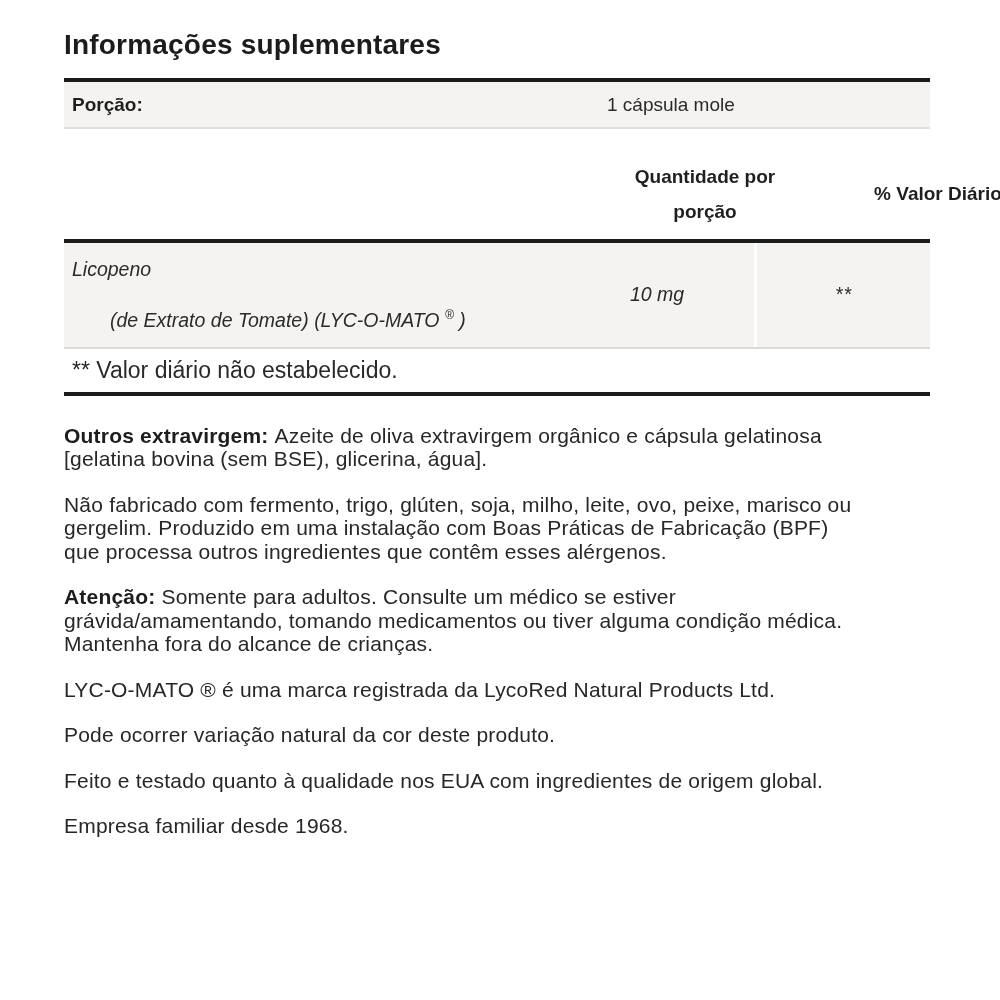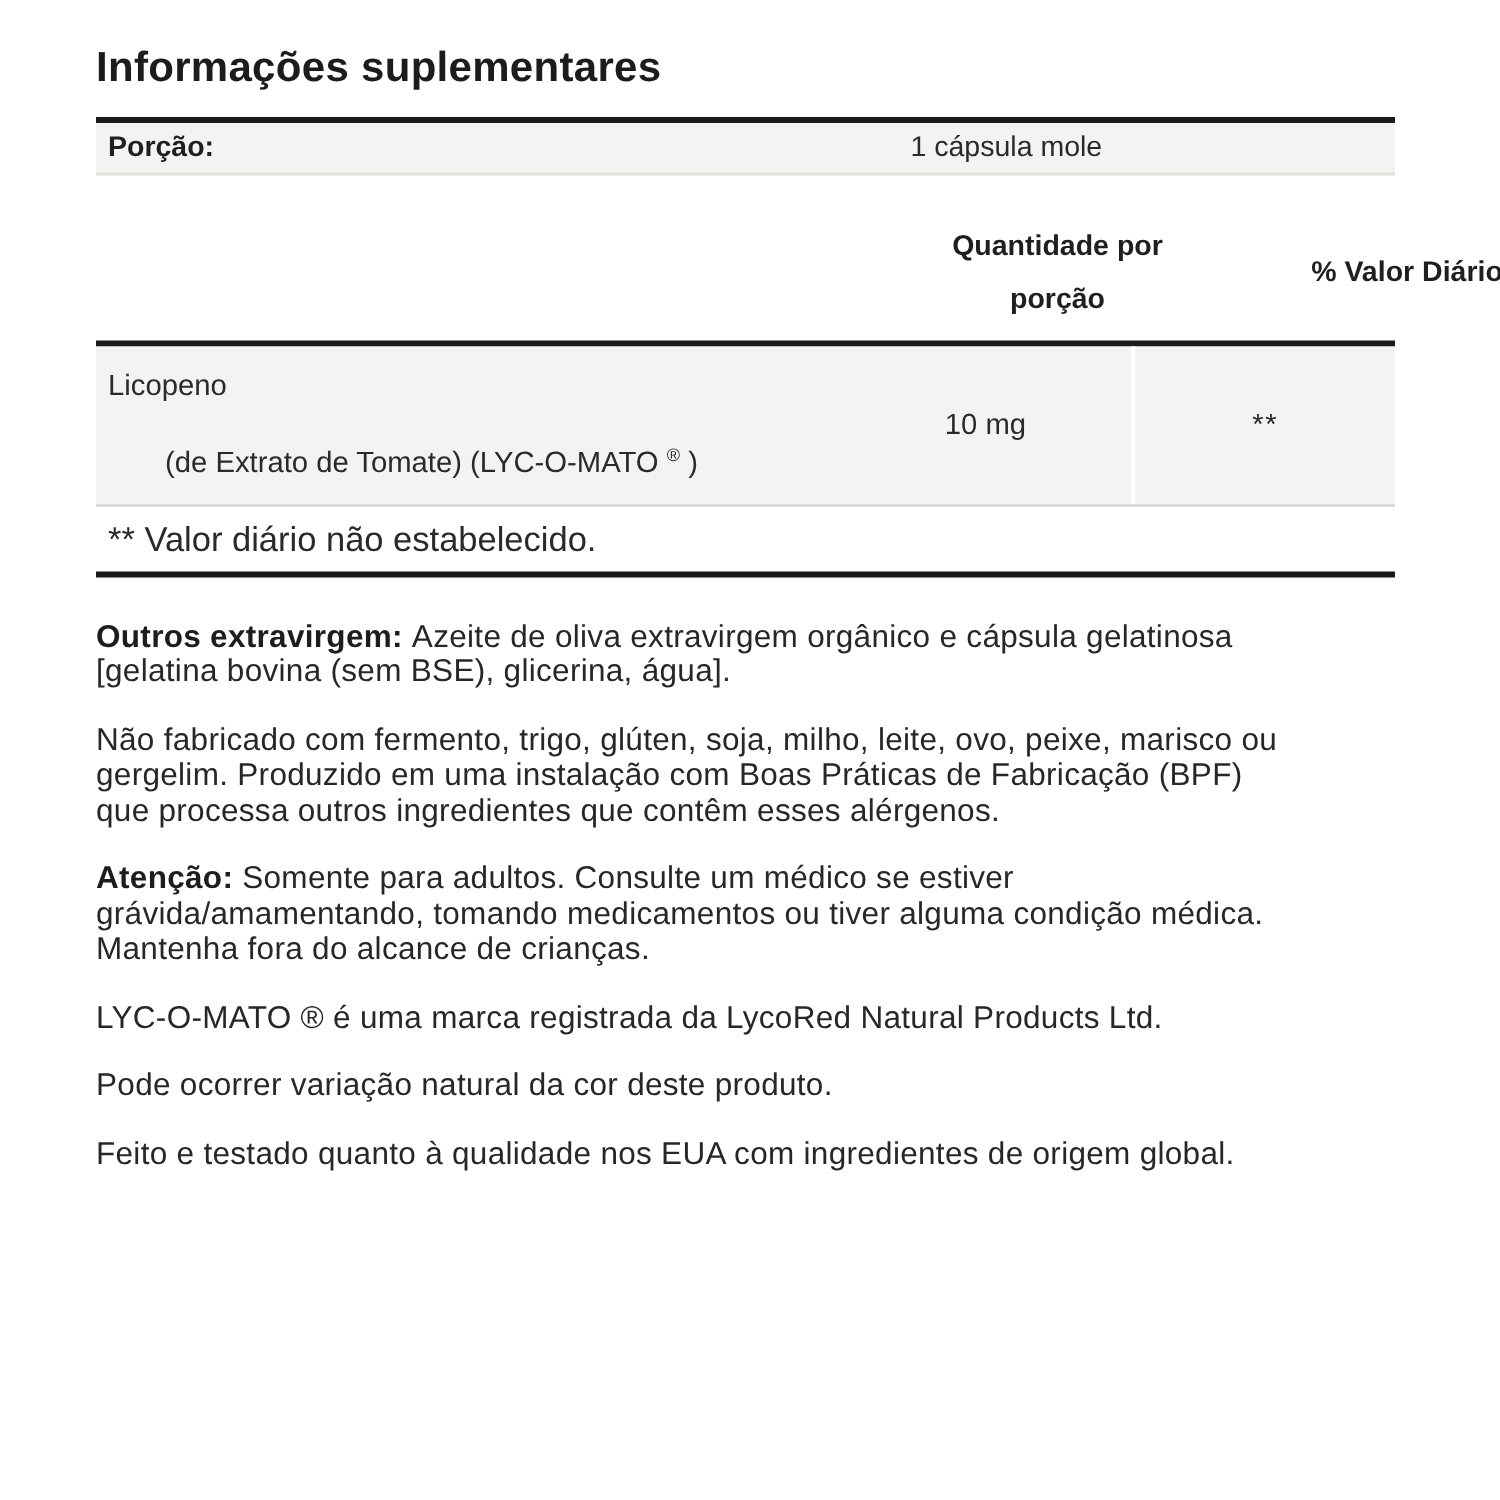--- a/index.html
+++ b/index.html
@@ -25,21 +25,21 @@
     margin: 0 0 16px 0;
   }
   .rule-thick { height: 4px; background: #1b1b1b; }
   .rule-thin  { height: 2px; background: #dcdad6; }
 
   
   .serving-row {
     display: grid;
     grid-template-columns: 535px 1fr;
     align-items: center;
-    height: 35px;
+    height: 47px;
     background: #f4f3f1;
     padding-left: 8px;
     border-bottom: 2px solid #e2e0db;
     font-size: 19px;
   }
   .serving-label { font-weight: 700; color: #1f1f1f; }
   .serving-value { color: #2a2a2a; }
 
   
   .facts-header {
@@ -56,20 +56,21 @@
   .amount-header { line-height: 35px; }
 
   
   .facts-row {
     display: grid;
     grid-template-columns: 496px 194px 176px;
     background: #f4f3f1;
     min-height: 87px;
     font-size: 19.5px;
     color: #2a2a2a;
+    font-style: italic;
   }
   .cell-name { padding: 13px 0 14px 8px; }
   .ingredient-name { line-height: 26px; }
   .ingredient-detail { line-height: 26px; margin-top: 20px; padding-left: 38px; }
   .ingredient-detail sup { font-size: 12px; }
   .cell-center {
     display: flex; align-items: center; justify-content: center;
   }
   .cell-dv { border-left: 3px solid #ffffff; letter-spacing: 1px; }
 
@@ -134,15 +135,16 @@
 
   <div class="rule-thick"></div>
 
   <div class="body-copy">
     <p><strong>Outros extravirgem: </strong><span>Azeite de oliva extravirgem orgânico e cápsula gelatinosa [gelatina bovina (sem BSE), glicerina, água].</span></p>
     <p><span>Não fabricado com fermento, trigo, glúten, soja, milho, leite, ovo, peixe, marisco ou gergelim. Produzido em uma instalação com Boas Práticas de Fabricação (BPF) que processa outros ingredientes que contêm esses alérgenos.</span></p>
     <p><strong>Atenção: </strong><span>Somente para adultos. Consulte um médico se estiver grávida/amamentando, tomando medicamentos ou tiver alguma condição médica. Mantenha fora do alcance de crianças.</span></p>
     <p><span>LYC-O-MATO ® é uma marca registrada da LycoRed Natural Products Ltd.</span></p>
     <p><span>Pode ocorrer variação natural da cor deste produto.</span></p>
     <p><span>Feito e testado quanto à qualidade nos EUA com ingredientes de origem global.</span></p>
+    <p><span>Empresa familiar desde 1968.</span></p>
   </div>
 
 </div>
 
 </body></html>

